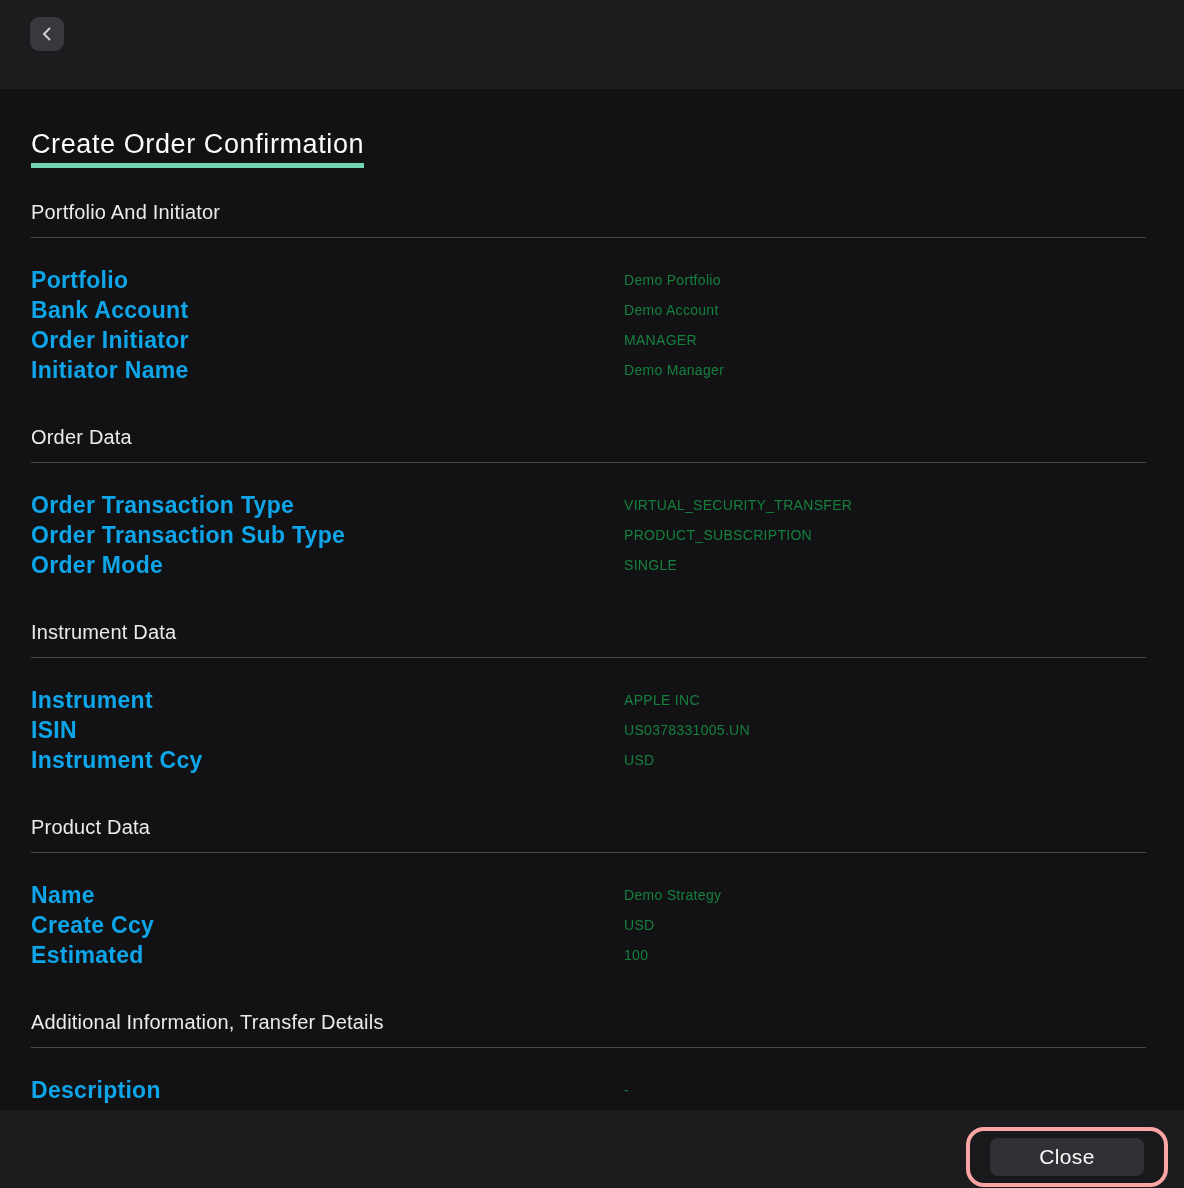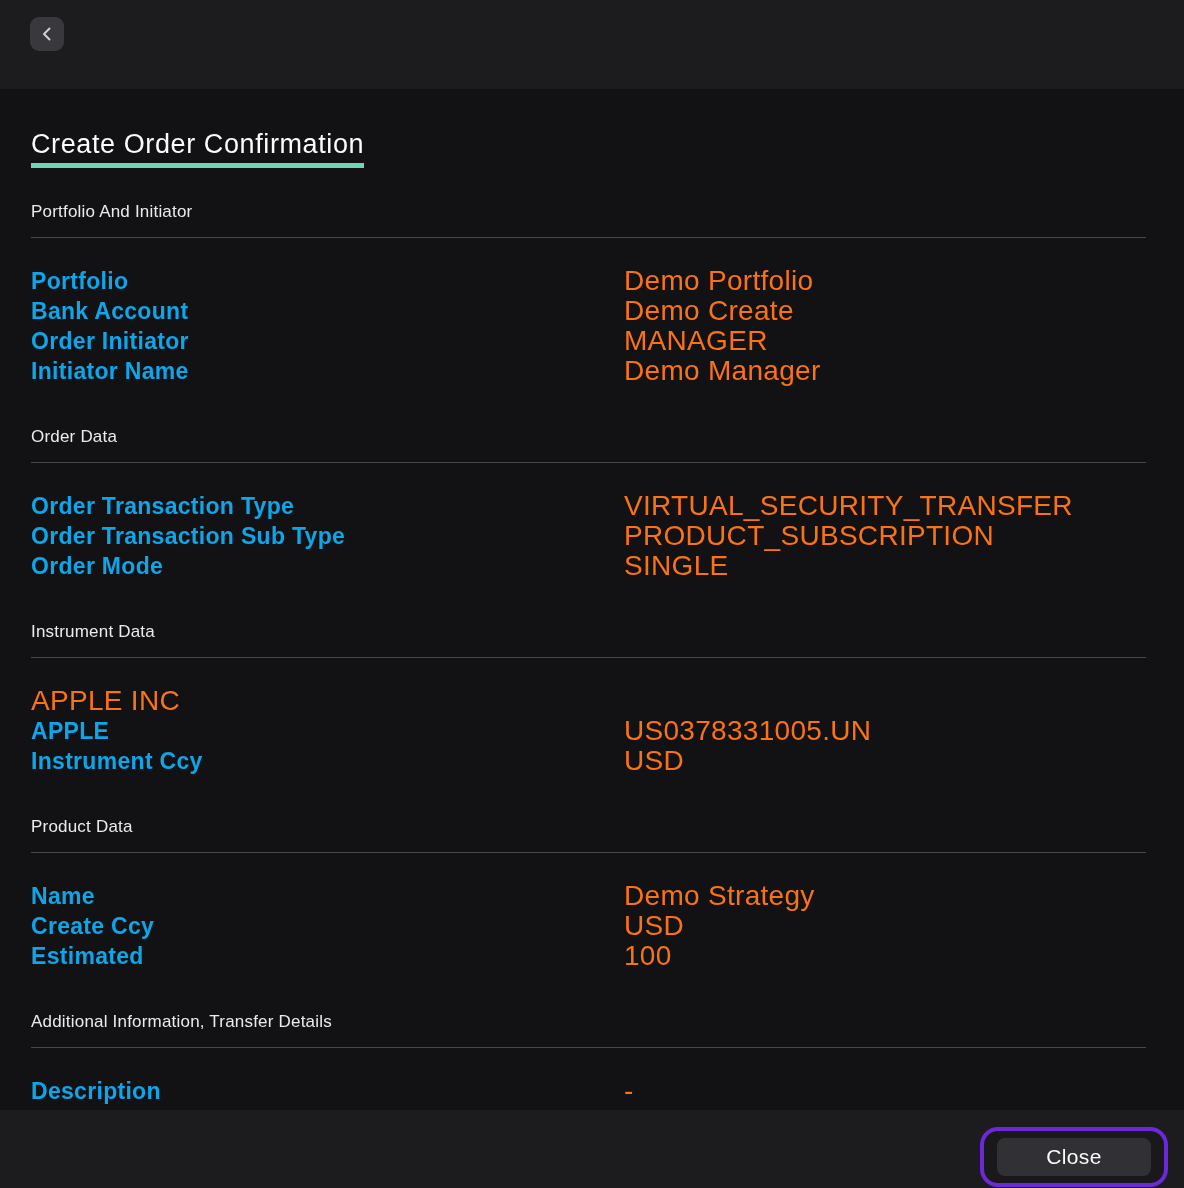--- a/index.html
+++ b/index.html
@@ -33,51 +33,51 @@
   .page-title {
     display: inline-block;
     font-size: 27px; line-height: 30px; font-weight: 400;
     letter-spacing: 0.6px; color: #fcfcfd;
     padding-bottom: 4px;
     border-bottom: 5px solid #6fd5b2;
   }
   .section { margin-top: 40px; }
   .section:first-of-type { margin-top: 32px; }
   .section-title {
-    font-size: 17px; line-height: 24px; font-weight: 400;
+    font-size: 20px; line-height: 24px; font-weight: 400;
     letter-spacing: 0.2px; color: #ebebee;
   }
   .divider {
     height: 1px; background: #47474a; border: none;
     margin-top: 13px;
   }
   .rows { margin-top: 27px; }
   .row {
     display: grid; grid-template-columns: 593px 1fr;
     height: 30px; align-items: center;
   }
   .field-label {
     font-size: 23px; font-weight: 600; letter-spacing: 0.3px;
     color: #0ea5e9;
   }
   .field-value {
-    font-size: 28px; font-weight: 400; letter-spacing: 0.3px;
-    color: #f97316;
+    font-size: 14px; font-weight: 400; letter-spacing: 0.3px;
+    color: #15803d;
   }
 
   
   .footer {
     position: absolute; left: 0; right: 0; bottom: 0; height: 78px;
     background: #1c1c1f; z-index: 5;
   }
   .btn-group {
     position: absolute; right: 16px; top: 17px;
     display: flex; gap: 25px; align-items: center;
-    padding: 7px 13px;
-    border: 4px solid #6d28d9; border-radius: 18px;
+    padding: 7px 20px;
+    border: 4px solid #fca5a5; border-radius: 18px;
     background: #19191c;
   }
   .btn {
     height: 38px; border: none; border-radius: 8px;
     font-family: "Liberation Sans", "DejaVu Sans", sans-serif;
     font-size: 21px; letter-spacing: 0.4px; cursor: pointer;
     display: flex; align-items: center; justify-content: center;
   }
   .btn-close { width: 154px; background: #313135; color: #fafafa; }
   .btn-create { width: 156px; background: #f1f1f5; color: #1c1c1e; }
@@ -105,21 +105,21 @@
     <div class="section">
       <div class="section-title">Portfolio And Initiator</div>
       <hr class="divider">
       <div class="rows">
         <div class="row">
           <span class="field-label">Portfolio</span>
           <span class="field-value">Demo Portfolio</span>
         </div>
         <div class="row">
           <span class="field-label">Bank Account</span>
-          <span class="field-value">Demo Create</span>
+          <span class="field-value">Demo Account</span>
         </div>
         <div class="row">
           <span class="field-label">Order Initiator</span>
           <span class="field-value">MANAGER</span>
         </div>
         <div class="row">
           <span class="field-label">Initiator Name</span>
           <span class="field-value">Demo Manager</span>
         </div>
       </div>
@@ -144,24 +144,25 @@
         </div>
       </div>
     </div>
 
     
     <div class="section">
       <div class="section-title">Instrument Data</div>
       <hr class="divider">
       <div class="rows">
         <div class="row">
+          <span class="field-label">Instrument</span>
           <span class="field-value">APPLE INC</span>
         </div>
         <div class="row">
-          <span class="field-label">APPLE</span>
+          <span class="field-label">ISIN</span>
           <span class="field-value">US0378331005.UN</span>
         </div>
         <div class="row">
           <span class="field-label">Instrument Ccy</span>
           <span class="field-value">USD</span>
         </div>
       </div>
     </div>
 
     

